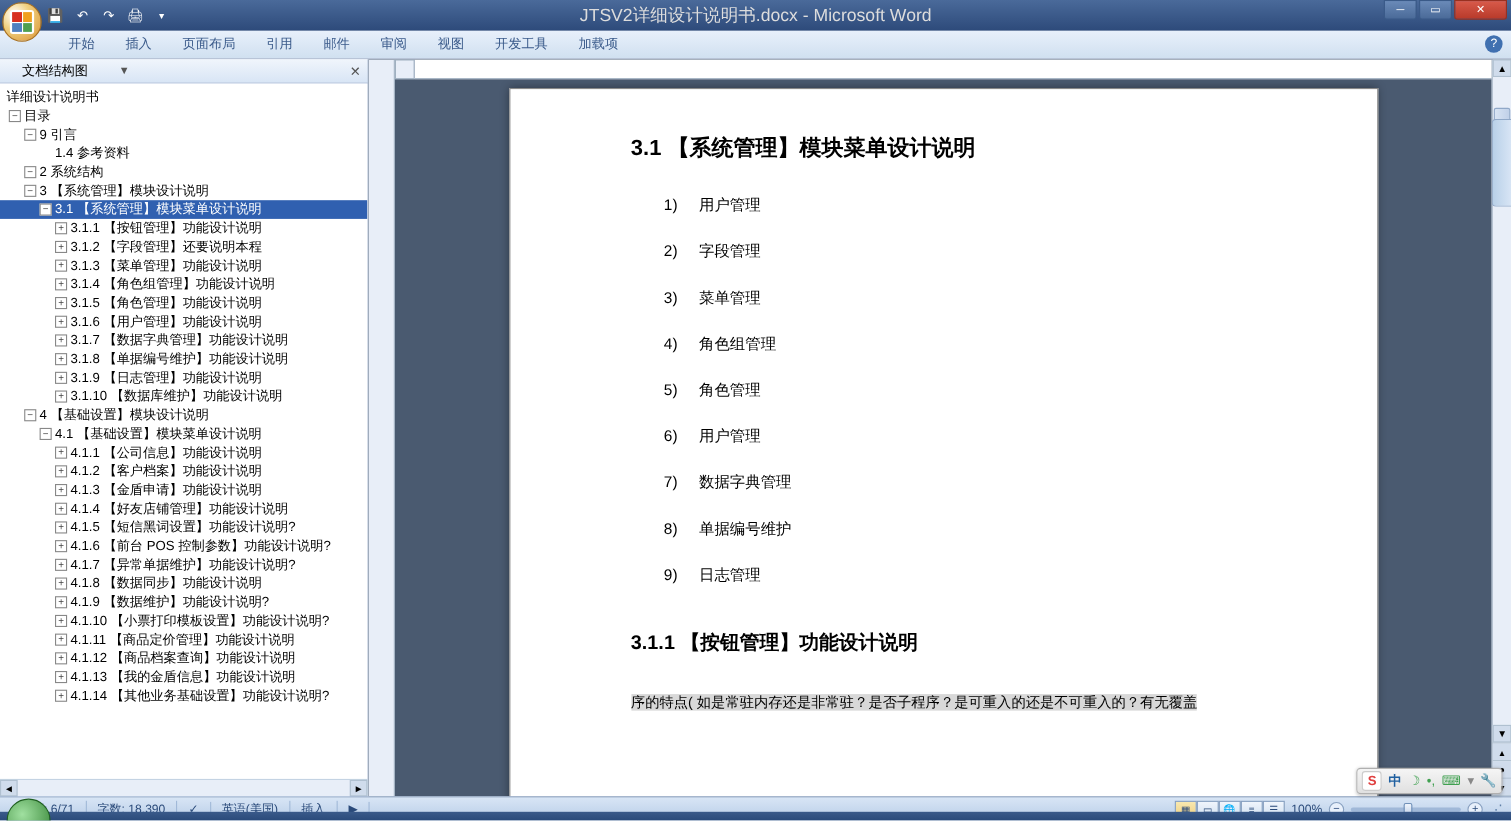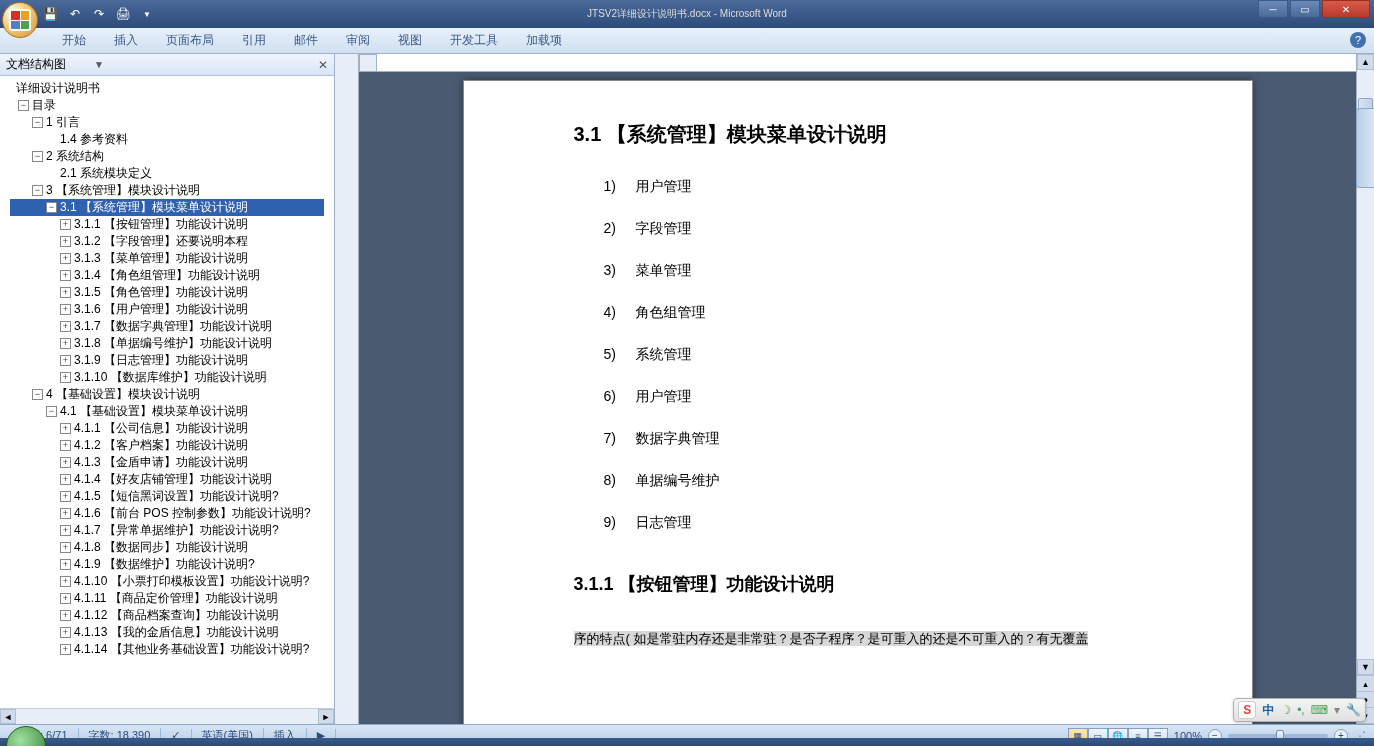--- a/index.html
+++ b/index.html
@@ -1,40 +1,40 @@
 <!DOCTYPE html>
 <html><head>
 <meta charset="utf-8">
 <style>
 * { margin: 0; padding: 0; box-sizing: border-box; font-family: "Microsoft YaHei", SimSun, sans-serif; }
 body { width: 1374px; height: 746px; overflow: hidden; background: #fff; position: relative; }
 
 .titlebar { height: 28px; background: linear-gradient(#4a6a9a, #2d4a7a); display: flex; align-items: center; position: relative; }
 .qat { display: flex; gap: 6px; margin-left: 42px; align-items: center; }
 .qat-btn { width: 18px; height: 18px; display: flex; align-items: center; justify-content: center; color: #fff; font-size: 12px; cursor: pointer; }
-.title-text { position: absolute; left: 50%; transform: translateX(-50%); color: #ddd; font-size: 10px; }
+.title-text { position: absolute; left: 50%; transform: translateX(-50%); color: #ddd; font-size: 16px; }
 .win-controls { position: absolute; right: 4px; top: 0; display: flex; }
 .win-btn { width: 30px; height: 18px; display: flex; align-items: center; justify-content: center; color: #fff; font-size: 10px; cursor: pointer; background: linear-gradient(#6a8ab8, #4a6a98); border: 1px solid #3a5a88; margin-left: 2px; border-radius: 0 0 3px 3px; }
 .win-btn.close { background: linear-gradient(#d85a4a, #b83a2a); border-color: #983020; width: 48px; }
 
 .office-btn { position: absolute; left: 2px; top: 2px; width: 36px; height: 36px; border-radius: 50%; background: radial-gradient(circle at 30% 30%, #fff, #f0d080 40%, #d89030); border: 1px solid #a87020; z-index: 10; display: flex; align-items: center; justify-content: center; cursor: pointer; }
 .office-inner { width: 22px; height: 22px; background: #fff; border-radius: 3px; display: grid; grid-template-columns: 1fr 1fr; grid-template-rows: 1fr 1fr; gap: 1px; padding: 2px; }
 .office-inner div:nth-child(1){background:#d83020}.office-inner div:nth-child(2){background:#f0a020}.office-inner div:nth-child(3){background:#5080c0}.office-inner div:nth-child(4){background:#50a050}
 
 .ribbon { height: 26px; background: linear-gradient(#e8f0fb, #d0e0f0); border-bottom: 1px solid #a0b0c8; display: flex; align-items: center; padding-left: 48px; position: relative; }
 .ribbon-tab { padding: 4px 14px; font-size: 12px; color: #3a5a8a; cursor: pointer; }
 .help-icon { position: absolute; right: 8px; top: 4px; width: 16px; height: 16px; border-radius: 50%; background: #4070b0; color: #fff; font-size: 11px; display: flex; align-items: center; justify-content: center; cursor: pointer; }
 
 .main-area { display: flex; height: calc(100% - 28px - 26px - 22px); position: relative; }
 
 .nav-pane { width: 335px; background: #e8f0fb; border-right: 1px solid #a0b0c8; display: flex; flex-direction: column; }
-.nav-header { height: 22px; background: linear-gradient(#f0f5fc, #d8e5f5); border-bottom: 1px solid #b0c0d8; display: flex; align-items: center; padding: 0 6px; font-size: 12px; position: relative; }
+.nav-header { height: 22px; background: linear-gradient(#f0f5fc, #d8e5f5); border-bottom: 1px solid #b0c0d8; display: flex; align-items: center; padding: 0 20px; font-size: 12px; position: relative; }
 .nav-header .dropdown { margin-left: 28px; font-size: 10px; color: #555; }
 .nav-header .close-x { position: absolute; right: 6px; font-size: 12px; color: #555; cursor: pointer; }
-.nav-tree { flex: 1; overflow-y: auto; overflow-x: hidden; background: #fff; font-size: 12px; padding: 4px 10px; position: relative; }
+.nav-tree { flex: 1; overflow-y: auto; overflow-x: hidden; background: #fff; font-size: 12px; padding: 4px 0; position: relative; }
 .nav-tree::-webkit-scrollbar { width: 16px; }
 .nav-tree::-webkit-scrollbar-track { background: #e8eef8; }
 .nav-tree::-webkit-scrollbar-thumb { background: #c0d0e8; border: 1px solid #a0b0c8; }
 .tree-item { padding: 1px 4px; white-space: nowrap; cursor: pointer; display: flex; align-items: center; line-height: 15px; }
 .tree-item.selected { background: #3060b0; color: #fff; }
 .tree-toggle { width: 11px; height: 11px; border: 1px solid #888; display: inline-flex; align-items: center; justify-content: center; font-size: 9px; margin-right: 3px; background: #fff; color: #444; line-height: 1; flex-shrink: 0; }
 .tree-spacer { display: inline-block; flex-shrink: 0; }
 .nav-scroll-h { height: 16px; background: #e8eef8; border-top: 1px solid #c0d0e0; display: flex; }
 .nav-scroll-h .arrow { width: 16px; background: #d0dcec; border: 1px solid #b0c0d0; font-size: 9px; display: flex; align-items: center; justify-content: center; }
 .nav-scroll-h .track { flex: 1; }
@@ -131,34 +131,30 @@
           <span>详细设计说明书</span>
         </div>
       <div class="tree-item">
           <span class="tree-spacer" style="width:4px"></span>
           <span class="tree-toggle">−</span>
           <span>目录</span>
         </div>
       <div class="tree-item">
           <span class="tree-spacer" style="width:18px"></span>
           <span class="tree-toggle">−</span>
-          <span>1  引言</span>
+          <span>9  引言</span>
         </div>
       <div class="tree-item">
           <span class="tree-spacer" style="width:46px"></span>
           <span>1.4  参考资料</span>
         </div>
       <div class="tree-item">
           <span class="tree-spacer" style="width:18px"></span>
           <span class="tree-toggle">−</span>
           <span>2  系统结构</span>
-        </div>
-      <div class="tree-item">
-          <span class="tree-spacer" style="width:46px"></span>
-          <span>2.1  系统模块定义</span>
         </div>
       <div class="tree-item">
           <span class="tree-spacer" style="width:18px"></span>
           <span class="tree-toggle">−</span>
           <span>3  【系统管理】模块设计说明</span>
         </div>
       <div class="tree-item selected">
           <span class="tree-spacer" style="width:32px"></span>
           <span class="tree-toggle">−</span>
           <span>3.1  【系统管理】模块菜单设计说明</span>
@@ -320,21 +316,21 @@
             <div class="list-item">
               <span class="list-num">3)</span>
               <span>菜单管理</span>
             </div>
             <div class="list-item">
               <span class="list-num">4)</span>
               <span>角色组管理</span>
             </div>
             <div class="list-item">
               <span class="list-num">5)</span>
-              <span>系统管理</span>
+              <span>角色管理</span>
             </div>
             <div class="list-item">
               <span class="list-num">6)</span>
               <span>用户管理</span>
             </div>
             <div class="list-item">
               <span class="list-num">7)</span>
               <span>数据字典管理</span>
             </div>
             <div class="list-item">

